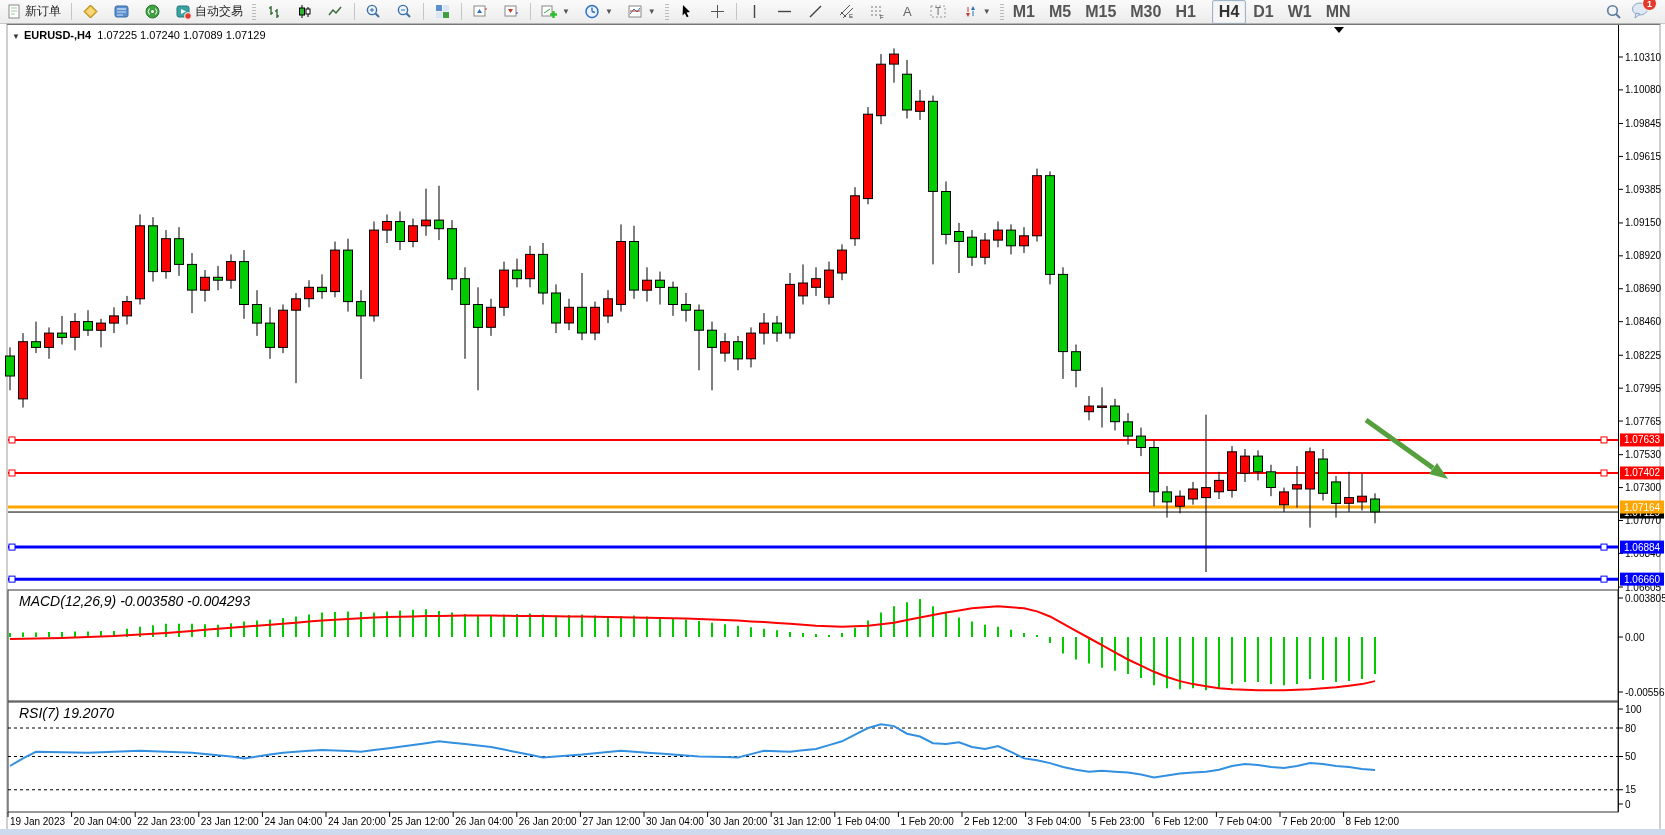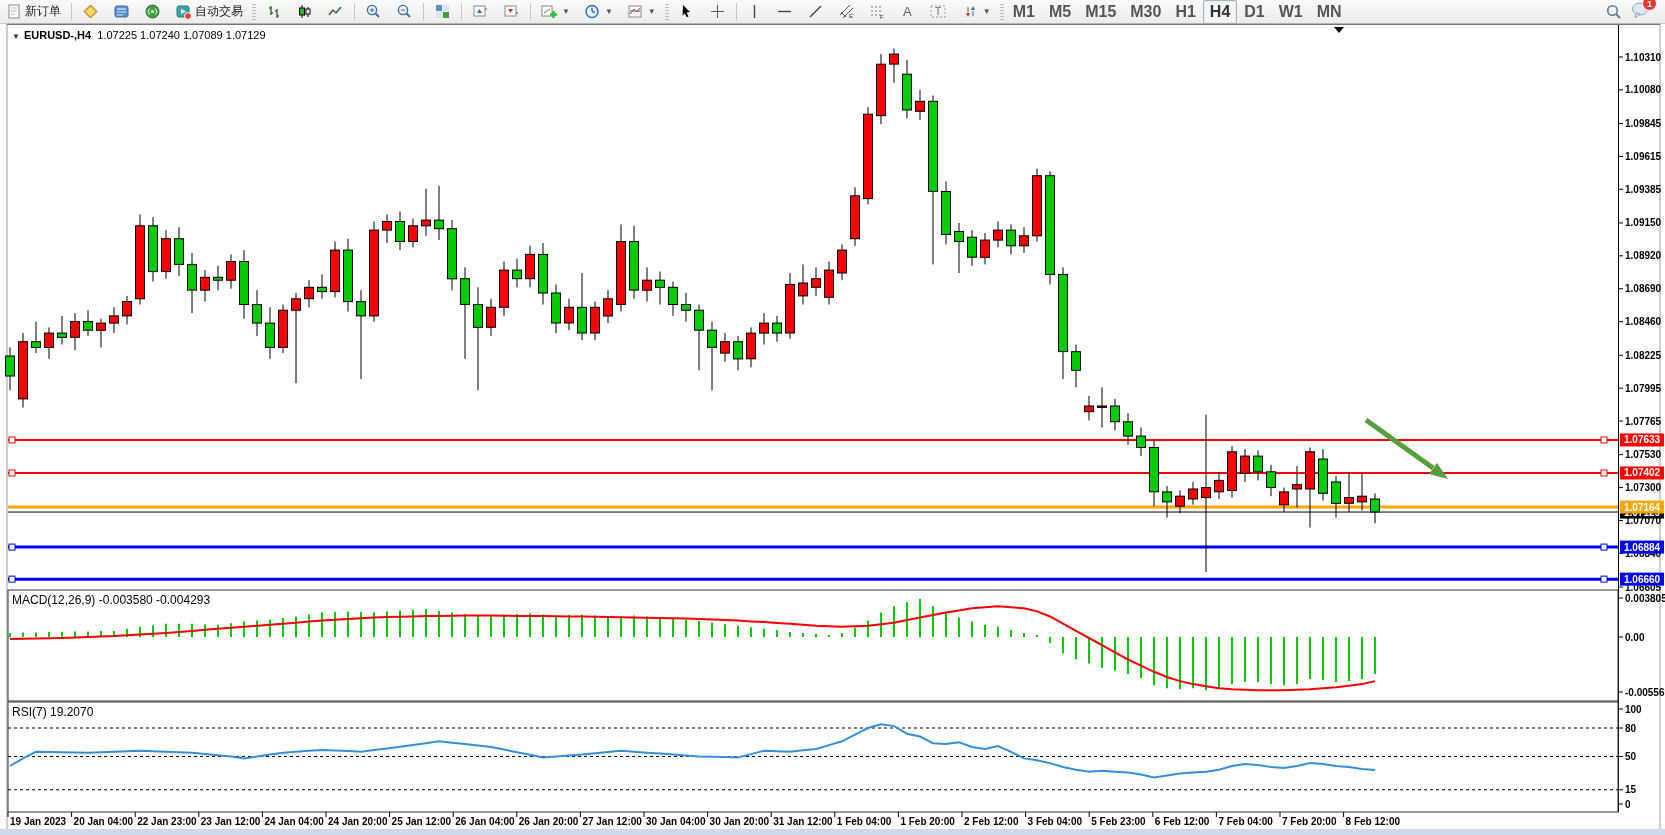--- a/index.html
+++ b/index.html
@@ -8,32 +8,32 @@
   #toolbar{position:absolute;left:0;top:0;width:1665px;height:23px;
     background:linear-gradient(#fafafa,#ececec);border-bottom:1px solid #c9c9c9;
     display:flex;align-items:center;font-size:12px;color:#222;}
   .tbtn{height:20px;display:flex;align-items:center;gap:3px;padding:0 6px;border:1px solid transparent;border-radius:2px;}
   .sep{width:1px;height:17px;background:#c5c5c5;margin:0 3px;flex:0 0 auto;}
   .grip{width:4px;height:16px;margin:0 2px;flex:0 0 auto;
     background:repeating-linear-gradient(#bbb 0 1px,transparent 1px 3px);}
   .caret{font-size:8px;color:#555;margin-left:1px;}
   .ti{display:block;}
   .tf{font-weight:bold;font-size:16px;color:#555;padding:2px 6px;border:1px solid transparent;border-radius:2px;}
-  .tf.active{background:#f6f6f6;border:1px solid #9fb4c8;box-shadow:inset 0 0 2px #cfd8e2;color:#333;}
+  .tf.active{background:#f6f6f6;border:1px solid #9fb4c8;box-shadow:inset 0 0 2px #cfd8e2;color:#333;margin-left:9px;}
   #tb-right{margin-left:auto;display:flex;align-items:center;margin-right:14px;gap:8px;}
   .badge{position:absolute;right:-6px;top:-5px;background:#e23b2e;color:#fff;font-size:9px;font-weight:bold;
     border-radius:50%;width:13px;height:13px;display:flex;align-items:center;justify-content:center;border:1px solid #fff;}
   
   #chartwrap{position:absolute;left:0;top:24px;width:1665px;height:610px;background:#fff;}
   #chart-title{position:absolute;left:12px;top:5px;font-size:11px;color:#000;z-index:5;}
   #chart-title .tri{font-size:8px;color:#333;margin-right:4px;}
-  #macd-label,#rsi-label{position:absolute;left:12px;font-size:12px;color:#000;z-index:5;}
+  #macd-label,#rsi-label{position:absolute;left:19px;font-size:14px;color:#000;z-index:5;font-style:italic;}
   #macd-label{top:569px;}
   #rsi-label{top:681px;}
-  #svg-holder{position:absolute;left:0;top:0;width:1665px;height:835px;font-weight:bold;}
+  #svg-holder{position:absolute;left:0;top:0;width:1665px;height:835px;}
   #bottomstrip{position:absolute;left:0;bottom:0;width:1665px;height:6px;background:#cdd9ec;}
   text{font-family:"Liberation Sans",sans-serif;}
 </style>
 </head>
 <body>
 <div id="app">
 
 <div id="toolbar">
   <div class="tbtn">
     <svg class="ti" width="15" height="15">

